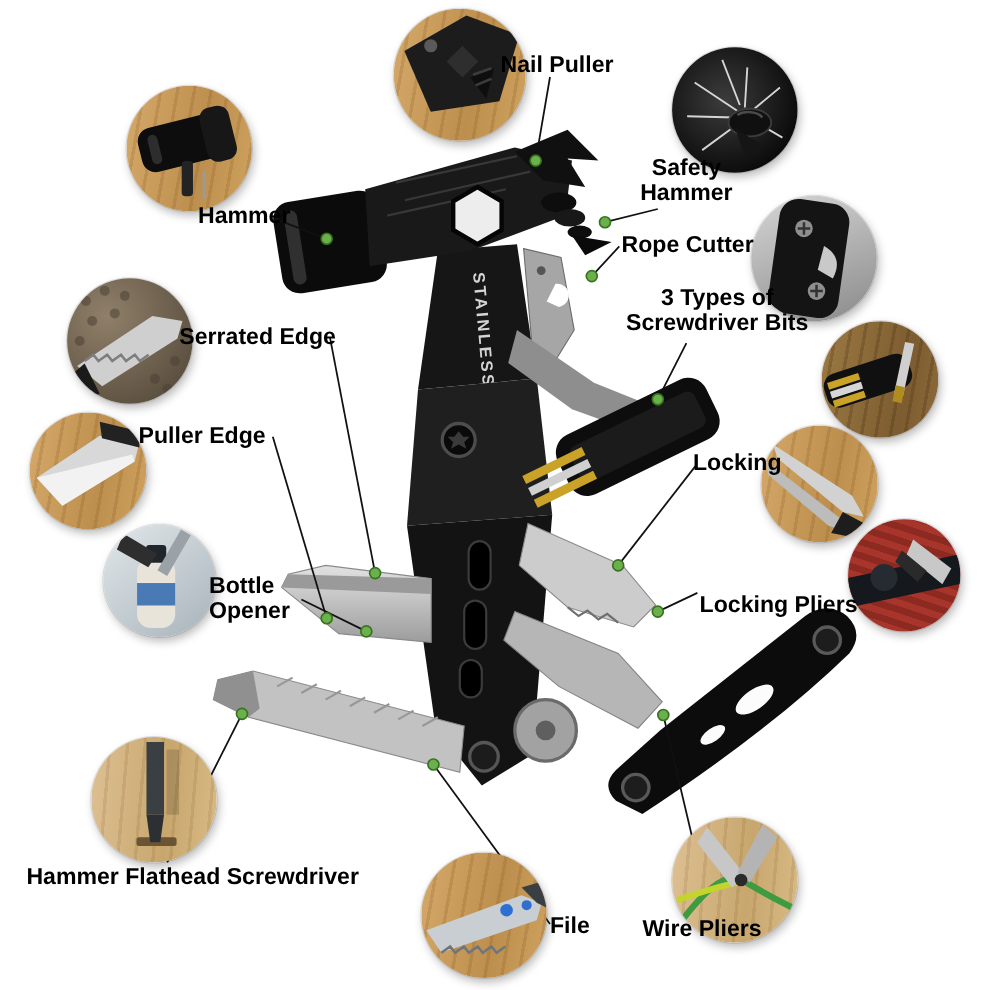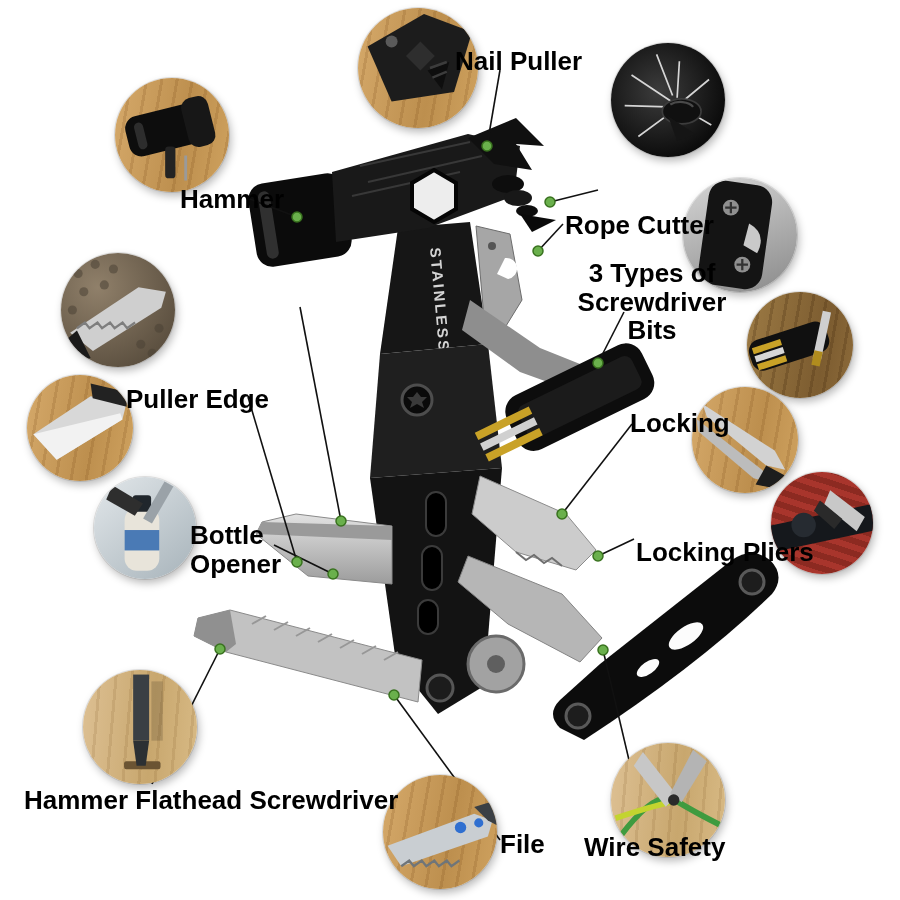--- a/index.html
+++ b/index.html
@@ -1,19 +1,19 @@
 <!DOCTYPE html>
 <html><head>
 <meta charset="utf-8">
 <style>
   html,body{margin:0;padding:0;background:#fff;}
   .stage{position:relative;width:900px;height:900px;background:#ffffff;overflow:hidden;
          font-family:"Liberation Sans",sans-serif;}
   .layer{position:absolute;left:0;top:0;width:900px;height:900px;}
-  .label{position:absolute;z-index:3;font-weight:700;font-size:26px;line-height:1.1;
+  .label{position:absolute;z-index:3;font-weight:700;font-size:21px;line-height:1.1;
          color:#000;white-space:nowrap;}
   .label.wrap{white-space:normal;}
   .label.center{text-align:center;}
   .callout{position:absolute;z-index:2;border-radius:50%;overflow:hidden;
            box-shadow:0 0 0 1px rgba(0,0,0,0.10), 2px 4px 9px rgba(0,0,0,0.28);}
   .callout svg{display:block;width:100%;height:100%;}
   .wood{background:repeating-linear-gradient(100deg,rgba(110,62,14,0.16) 0 3px,rgba(0,0,0,0) 3px 15px),
                    linear-gradient(100deg,#d5a96a,#bd8f4e 60%,#cfa25f);}
   .wood-pale{background:repeating-linear-gradient(95deg,rgba(120,80,30,0.14) 0 3px,rgba(0,0,0,0) 3px 16px),
                    linear-gradient(95deg,#ddc093,#c8a76e 60%,#d8ba85);}
@@ -284,24 +284,26 @@
     <svg viewBox="0 0 100 100">
       <path d="M8 82 Q40 40 56 50 T96 72" stroke="#3f9b3f" stroke-width="5" fill="none"></path>
       <path d="M4 66 Q34 56 52 52" stroke="#c3d42f" stroke-width="5" fill="none"></path>
       <polygon points="28,8 58,46 48,56 20,20" fill="#c7c7c7"></polygon>
       <polygon points="72,6 52,44 62,52 84,16" fill="#b4b4b4"></polygon>
       <circle cx="55" cy="50" r="5" fill="#2a2a2a"></circle>
     </svg>
   </div>
 
   <div class="label" style="left:455px;top:47px;">Nail Puller</div>
+  <div class="label wrap center" style="left:568px;top:141px;width:112px;">Safety Hammer</div>
   <div class="label" style="left:180px;top:185px;">Hammer</div>
   <div class="label" style="left:565px;top:211px;">Rope Cutter</div>
   <div class="label wrap center" style="left:556px;top:259px;width:192px;">3 Types of Screwdriver Bits</div>
+  <div class="label" style="left:163px;top:295px;">Serrated Edge</div>
   <div class="label" style="left:126px;top:385px;">Puller Edge</div>
   <div class="label wrap" style="left:190px;top:521px;width:94px;">Bottle Opener</div>
   <div class="label" style="left:630px;top:409px;">Locking</div>
   <div class="label" style="left:636px;top:526px;margin-top:12px;">Locking Pliers</div>
   <div class="label" style="left:24px;top:786px;">Hammer Flathead Screwdriver</div>
   <div class="label" style="left:500px;top:830px;">File</div>
-  <div class="label" style="left:584px;top:833px;">Wire Safety</div>
+  <div class="label" style="left:584px;top:833px;">Wire Pliers</div>
 
 </div>
 
 </body></html>

